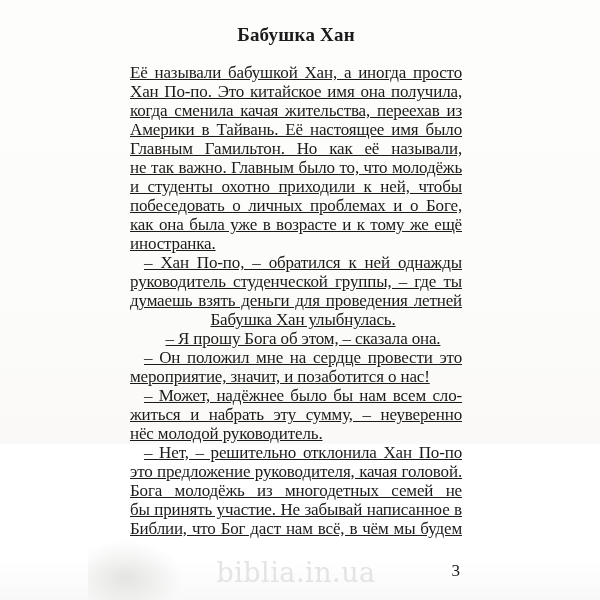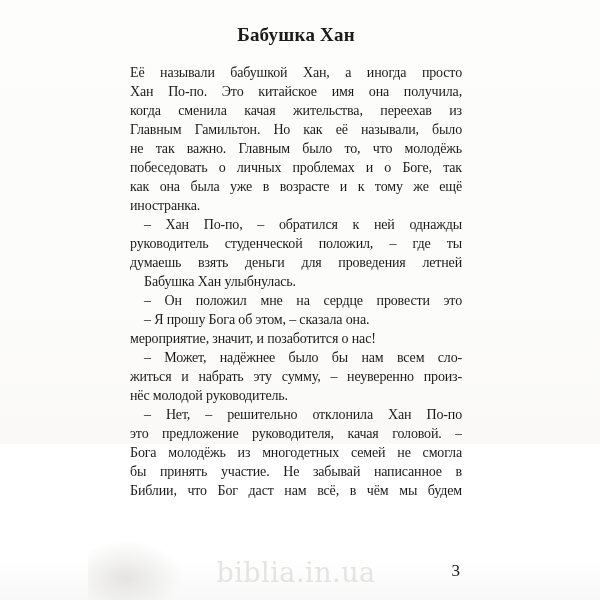--- a/index.html
+++ b/index.html
@@ -50,33 +50,35 @@
   }
   .body-text {
     position: absolute;
     top: 63px;
     left: 130px;
     width: 332px;
   }
   .line {
     height: 19px;
     line-height: 19px;
-    font-size: 14px;
+    font-size: 17px;
     letter-spacing: -0.15px;
     overflow: hidden;
     white-space: normal;
     text-align: left;
+    text-decoration: underline;
   }
   .line.justify {
     text-align: justify;
     text-align-last: justify;
   }
   .line.indent {
     padding-left: 14px;
     width: 318px;
+    text-align: center;
   }
   .watermark {
     position: absolute;
     top: 557px;
     left: 130px;
     width: 332px;
     text-align: center;
     font-family: "DejaVu Serif", "Liberation Serif", serif;
     font-size: 27px;
     line-height: 32px;
@@ -100,31 +102,33 @@
 <div class="page">
   <div class="shading-bl"></div>
   <div class="shading-bottom"></div>
 
   <h1 class="title">Бабушка Хан</h1>
 
   <div class="body-text" id="body-text">
       <div class="line justify">Её называли бабушкой Хан, а иногда просто</div>
       <div class="line justify">Хан По-по. Это китайское имя она получила,</div>
       <div class="line justify">когда сменила качая жительства, переехав из</div>
+      <div class="line justify">Америки в Тайвань. Её настоящее имя было</div>
       <div class="line justify">Главным Гамильтон. Но как её называли, было</div>
       <div class="line justify">не так важно. Главным было то, что молодёжь</div>
+      <div class="line justify">и студенты охотно приходили к ней, чтобы</div>
       <div class="line justify">побеседовать о личных проблемах и о Боге, так</div>
       <div class="line justify">как она была уже в возрасте и к тому же ещё</div>
       <div class="line">иностранка.</div>
       <div class="line justify indent">– Хан По-по, – обратился к ней однажды</div>
-      <div class="line justify">руководитель студенческой положил, – где ты</div>
+      <div class="line justify">руководитель студенческой группы, – где ты</div>
       <div class="line justify">думаешь взять деньги для проведения летней</div>
       <div class="line indent">Бабушка Хан улыбнулась.</div>
+      <div class="line indent">– Я прошу Бога об этом, – сказала она.</div>
       <div class="line justify indent">– Он положил мне на сердце провести это</div>
-      <div class="line indent">– Я прошу Бога об этом, – сказала она.</div>
       <div class="line">мероприятие, значит, и позаботится о нас!</div>
       <div class="line justify indent">– Может, надёжнее было бы нам всем сло-</div>
       <div class="line justify">житься и набрать эту сумму, – неуверенно произ-</div>
       <div class="line">нёс молодой руководитель.</div>
       <div class="line justify indent">– Нет, – решительно отклонила Хан По-по</div>
       <div class="line justify">это предложение руководителя, качая головой. –</div>
       <div class="line justify">Бога молодёжь из многодетных семей не смогла</div>
       <div class="line justify">бы принять участие. Не забывай написанное в</div>
       <div class="line justify">Библии, что Бог даст нам всё, в чём мы будем</div>
     </div>

